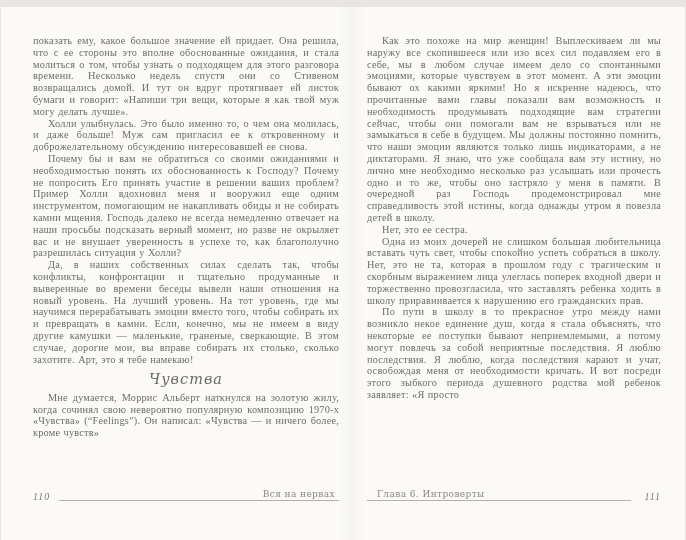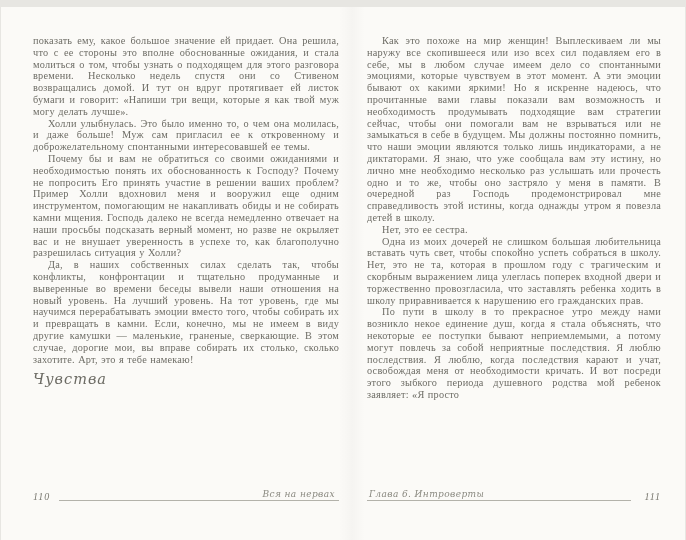--- a/index.html
+++ b/index.html
@@ -34,20 +34,21 @@
     text-indent:15px;
     letter-spacing:0.2px;
     word-spacing:0.6px;
     color:#6e6d66;
   }
   .page p.p-first { text-indent:0; }
   .section-heading {
     font-family:"DejaVu Serif", serif;
     font-style:italic; font-weight:normal;
     font-size:14.5px; line-height:1;
+    text-align:center;
     margin:7px 0 5px 0;
     letter-spacing:1px;
     color:#6b6a63;
   }
   .footer { position:absolute; top:481px; height:15px; }
   .footer-left  { left:32px;  width:306px; }
   .footer-right { left:366px; width:294px; }
   .page-num {
     position:absolute; bottom:1px;
     font-style:italic; font-size:10px; letter-spacing:1px;
@@ -55,40 +56,41 @@
     text-align:center;
   }
   .footer-left .page-num  { left:0; }
   .footer-right .page-num { right:0;margin-left:20px; }
   .rule { position:absolute; bottom:2px; border-bottom:1px solid #b3b2aa; }
   .rule-left  { left:26px; right:0; }
   .rule-right { left:0; right:30px; }
   .script {
     position:absolute; bottom:4px;
     font-family:"DejaVu Serif", serif;
-    font-style:italic; font-size:9px; letter-spacing:0.4px;
+    font-size:9px; letter-spacing:0.4px;
     color:#8a8980;
     white-space:nowrap;
   }
   .footer-left .script  { right:4px; }
-  .footer-right .script { left:2px; }
+  .footer-right .script { left:10px; }
 </style>
 </head>
 <body>
 
 <div class="scan">
   <div class="spread">
     <div class="gutter"></div>
 
     <div class="page page-left">
       <p class="p-first">показать ему, какое большое значение ей придает. Она решила, что с ее стороны это вполне обоснованные ожидания, и стала молиться о том, чтобы узнать о подходящем для этого разговора времени. Несколько недель спустя они со Стивеном возвращались домой. И тут он вдруг протягивает ей листок бумаги и говорит: «Напиши три вещи, которые я как твой муж могу делать лучше».</p>
-      <p>Холли улыбнулась. Это было именно то, о чем она молилась, и даже больше! Муж сам пригласил ее к откровенному и доброжелательному спонтанными интересовавшей ее темы.</p>
+      <p>Холли улыбнулась. Это было именно то, о чем она молилась, и даже больше! Муж сам пригласил ее к откровенному и доброжелательному обсуждению интересовавшей ее снова.</p>
       <p>Почему бы и вам не обратиться со своими ожиданиями и необходимостью понять их обоснованность к Господу? Почему не попросить Его принять участие в решении ваших проблем? Пример Холли вдохновил меня и вооружил еще одним инструментом, помогающим не накапливать обиды и не собирать камни мщения. Господь далеко не всегда немедленно отвечает на наши просьбы подсказать верный момент, но разве не окрыляет вас и не внушает уверенность в успехе то, как благополучно разрешилась ситуация у Холли?</p>
       <p>Да, в наших собственных силах сделать так, чтобы конфликты, конфронтации и тщательно продуманные и выверенные во времени беседы вывели наши отношения на новый уровень. На лучший уровень. На тот уровень, где мы научимся перерабатывать эмоции вместо того, чтобы собирать их и превращать в камни. Если, конечно, мы не имеем в виду другие камушки — маленькие, граненые, сверкающие. В этом случае, дорогие мои, вы вправе собирать их столько, сколько захотите. Арт, это я тебе намекаю!</p>
       <h2 class="section-heading">Чувства</h2>
+      <p>Мне думается, Моррис Альберт наткнулся на золотую жилу, когда сочинял свою невероятно популярную композицию 1970-х «Чувства» (“Feelings”). Он написал: «Чувства — и ничего более, кроме чувств»</p>
     </div>
 
     <div class="page page-right">
       <p>Как это похоже на мир женщин! Выплескиваем ли мы наружу все скопившееся или изо всех сил подавляем его в себе, мы в любом случае имеем дело со спонтанными эмоциями, которые чувствуем в этот момент. А эти эмоции бывают ох какими яркими! Но я искренне надеюсь, что прочитанные вами главы показали вам возможность и необходимость продумывать подходящие вам стратегии сейчас, чтобы они помогали вам не взрываться или не замыкаться в себе в будущем. Мы должны постоянно помнить, что наши эмоции являются только лишь индикаторами, а не диктаторами. Я знаю, что уже сообщала вам эту истину, но лично мне необходимо несколько раз услышать или прочесть одно и то же, чтобы оно застряло у меня в памяти. В очередной раз Господь продемонстрировал мне справедливость этой истины, когда однажды утром я повезла детей в школу.</p>
       <p>Нет, это ее сестра.</p>
       <p>Одна из моих дочерей не слишком большая любительница вставать чуть свет, чтобы спокойно успеть собраться в школу. Нет, это не та, которая в прошлом году с трагическим и скорбным выражением лица улеглась поперек входной двери и торжественно провозгласила, что заставлять ребенка ходить в школу приравнивается к нарушению его гражданских прав.</p>
       <p>По пути в школу в то прекрасное утро между нами возникло некое единение душ, когда я стала объяснять, что некоторые ее поступки бывают неприемлемыми, а потому могут повлечь за собой неприятные последствия. Я люблю последствия. Я люблю, когда последствия карают и учат, освобождая меня от необходимости кричать. И вот посреди этого зыбкого периода душевного родства мой ребенок заявляет: «Я просто</p>
     </div>
 
     <div class="footer footer-left">

